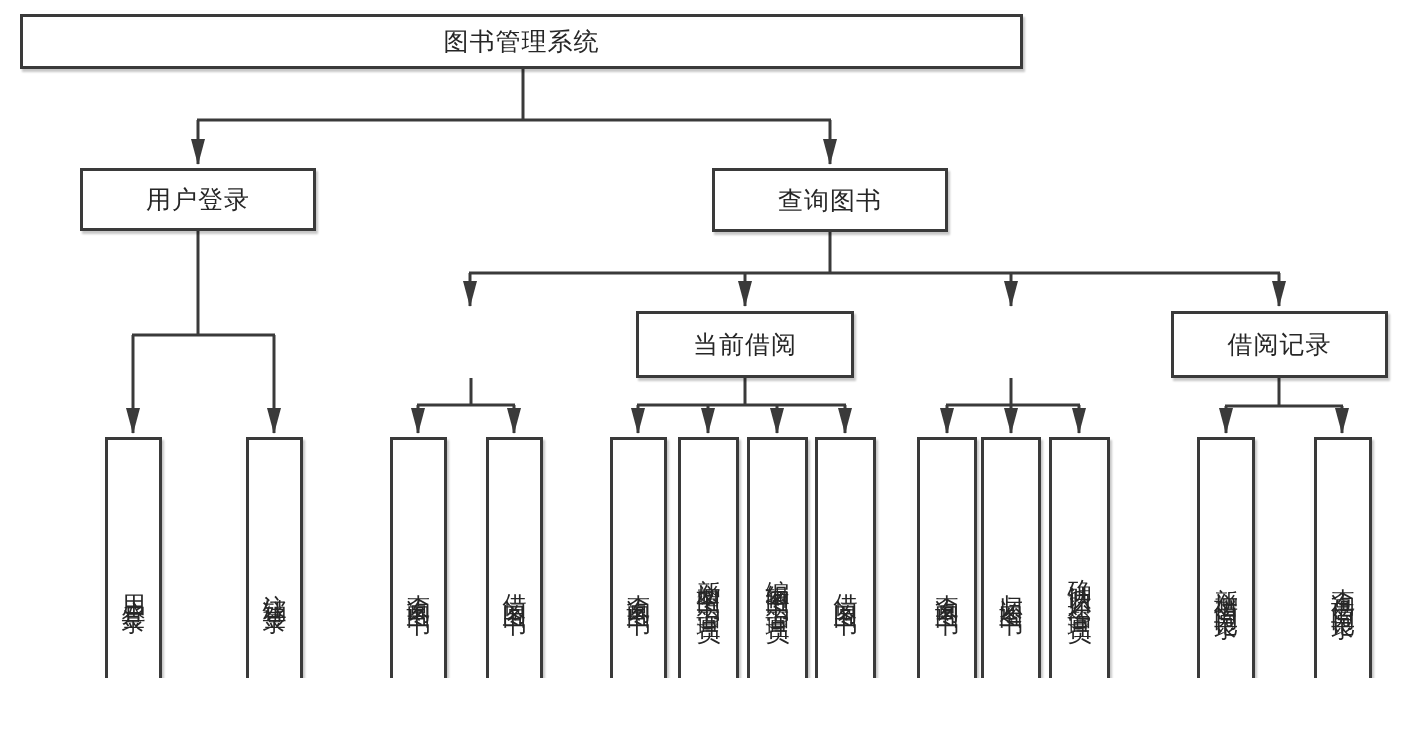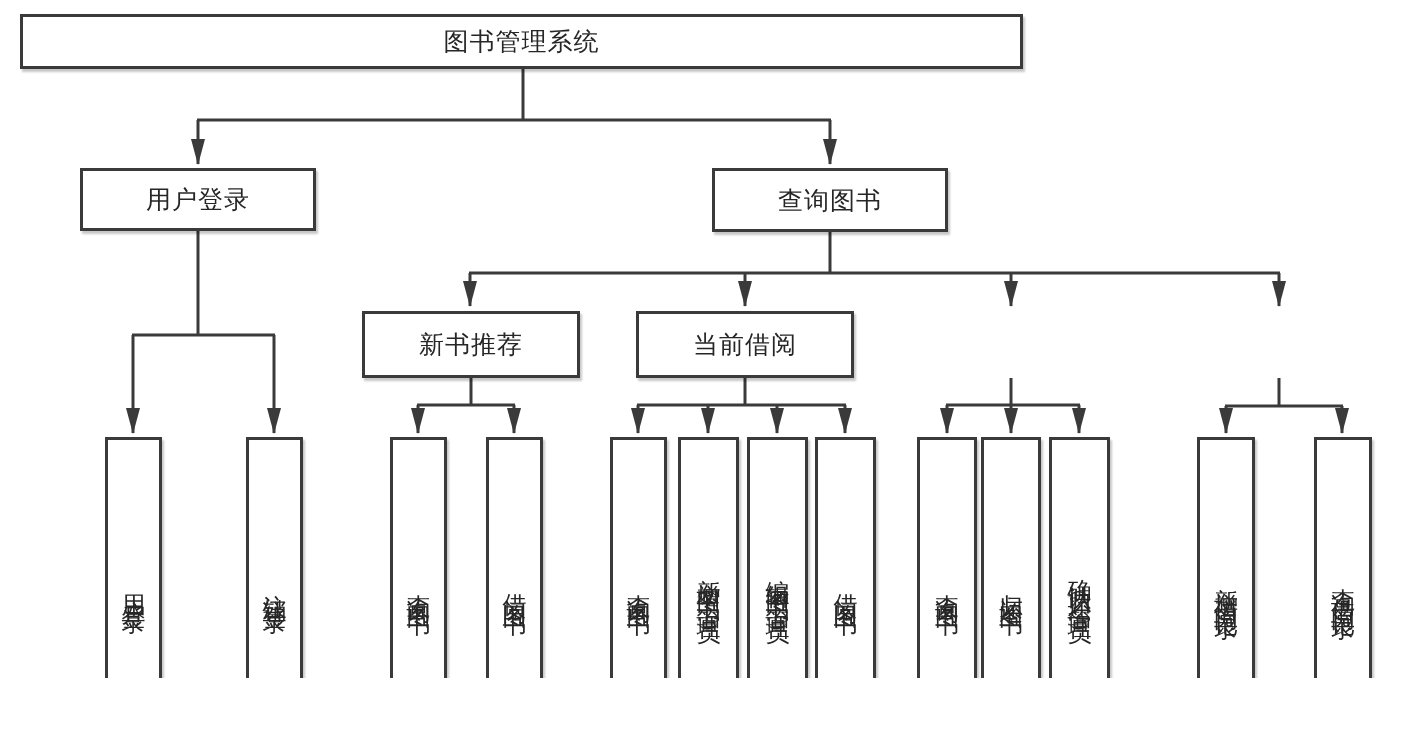--- a/index.html
+++ b/index.html
@@ -108,25 +108,25 @@
     <span>图书管理系统</span>
   </div>
 
   <div class="box h" style="left:80px;top:168px;width:236px;height:63px">
     <span>用户登录</span>
   </div>
   <div class="box h" style="left:712px;top:168px;width:236px;height:64px">
     <span>查询图书</span>
   </div>
 
-  <div class="box h" style="left:362px;top:311px;width:218px;height:67px">
-    <span>新书推荐</span>
-  </div>
   <div class="box h" style="left:636px;top:311px;width:218px;height:67px">
     <span>当前借阅</span>
+  </div>
+  <div class="box h" style="left:1171px;top:311px;width:217px;height:67px">
+    <span>借阅记录</span>
   </div>
 
   <div class="box v" style="left:105px;top:437px;width:57px;height:299px">
     <span>用户登录</span>
   </div>
   <div class="box v" style="left:246px;top:437px;width:57px;height:299px">
     <span>注销登录</span>
   </div>
 
   <div class="box v" style="left:390px;top:437px;width:57px;height:299px">

